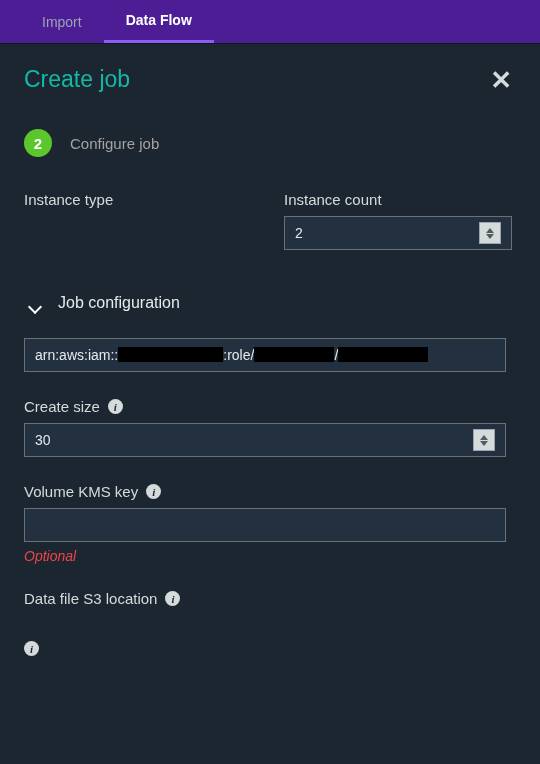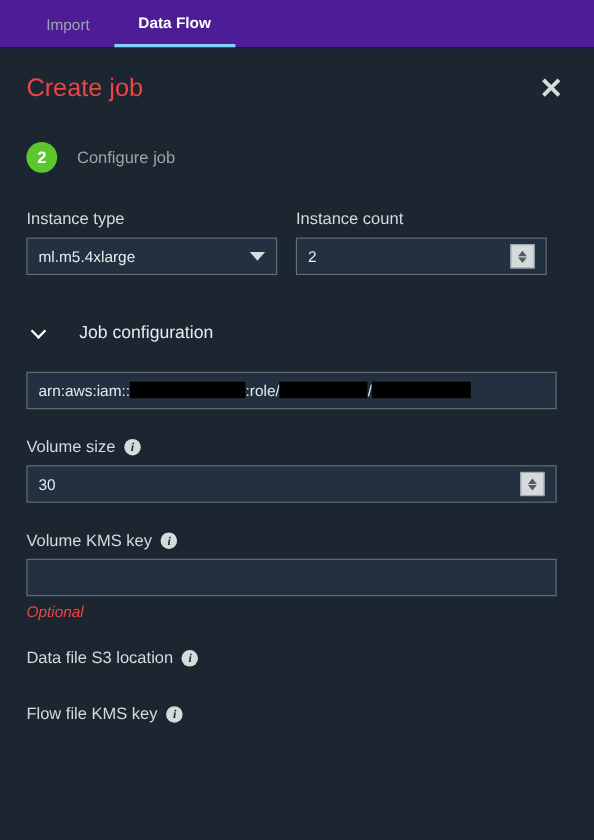--- a/index.html
+++ b/index.html
@@ -22,34 +22,34 @@
     display: flex;
     align-items: center;
     padding: 0 22px;
     font-size: 14px;
     color: #9aa5b1;
     cursor: pointer;
   }
   .tab.active {
     color: #ffffff;
     font-weight: 600;
-    border-bottom: 3px solid #7dd3fc;
+    border-bottom: 3px solid #8b5cf6;
   }
   .page {
     padding: 22px 24px 24px 24px;
   }
   .page-header {
     display: flex;
     justify-content: space-between;
     align-items: flex-start;
   }
   .page-title {
     font-size: 23px;
     font-weight: 400;
-    color: #ef4444;
+    color: #14b8a6;
   }
   .close-btn {
     font-size: 26px;
     line-height: 20px;
     color: #d5dbdb;
     cursor: pointer;
     padding: 4px 4px 0 0;
     font-weight: 700;
   }
   .step-row {
@@ -67,21 +67,21 @@
     font-weight: 600;
     font-size: 15px;
     display: flex; align-items: center; justify-content: center;
   }
   .step-title {
     font-size: 15px;
     color: #a3a3a3;
   }
   .two-col {
     display: flex;
-    gap: 17px;
+    gap: 32px;
     margin-top: 24px;
   }
   .field {
     display: flex;
     flex-direction: column;
     margin-bottom: 26px;
   }
   .field-label {
     font-size: 15px;
     color: #d5dbdb;
@@ -133,22 +133,22 @@
     width: 0; height: 0;
     border-left: 4px solid transparent;
     border-right: 4px solid transparent;
   }
   .spin-up { border-bottom: 5px solid #545b64; }
   .spin-down { border-top: 5px solid #545b64; }
   .col-a { width: 228px; }
   .col-b { width: 228px; text-align: right; }
   .section-toggle {
     display: flex;
-    align-items: center;
-    gap: 32px;
+    align-items: flex-end;
+    gap: 18px;
     margin: 18px 0 26px 6px;
     cursor: pointer;
   }
   .chevron-down {
     width: 10px; height: 10px;
     border-right: 2px solid #ffffff;
     border-bottom: 2px solid #ffffff;
     transform: rotate(45deg);
     margin-top: -4px;
   }
@@ -195,24 +195,20 @@
   </div>
 
   <div class="step-row">
     <div class="step-badge">2</div>
     <div class="step-title">Configure job</div>
   </div>
 
   <div class="two-col">
     <div class="field col-a">
       <div class="field-label">Instance type</div>
-      <div class="select-box">
-        <span>ml.m5.4xlarge</span>
-        <span class="caret-down"></span>
-      </div>
     </div>
     <div class="field col-b">
       <div class="field-label">Instance count</div>
       <div class="spin-box">
         <span>2</span>
         <span class="spin-btns">
           <span class="spin-up"></span>
           <span class="spin-down"></span>
         </span>
       </div>
@@ -227,21 +223,21 @@
   <div class="field full">
     <div class="text-input">
       <span>
         <span>arn:aws:iam::</span><span class="redact" style="width:105px"></span><span>:role/</span><span class="redact" style="width:80px"></span><span>/</span><span class="redact" style="width:90px"></span>
       </span>
     </div>
   </div>
 
   <div class="field full">
     <div class="field-label">
-      <span>Volume size</span>
+      <span>Create size</span>
       <span class="info-icon">i</span>
     </div>
     <div class="spin-box">
       <span>30</span>
       <span class="spin-btns">
         <span class="spin-up"></span>
         <span class="spin-down"></span>
       </span>
     </div>
   </div>
@@ -259,18 +255,17 @@
 
   <div class="field full">
     <div class="field-label">
       <span>Data file S3 location</span>
       <span class="info-icon">i</span>
     </div>
   </div>
 
   <div class="field full" style="margin-bottom:0">
     <div class="field-label">
-      <span>Flow file KMS key</span>
       <span class="info-icon">i</span>
     </div>
   </div>
 
 </div>
 
 </body></html>

